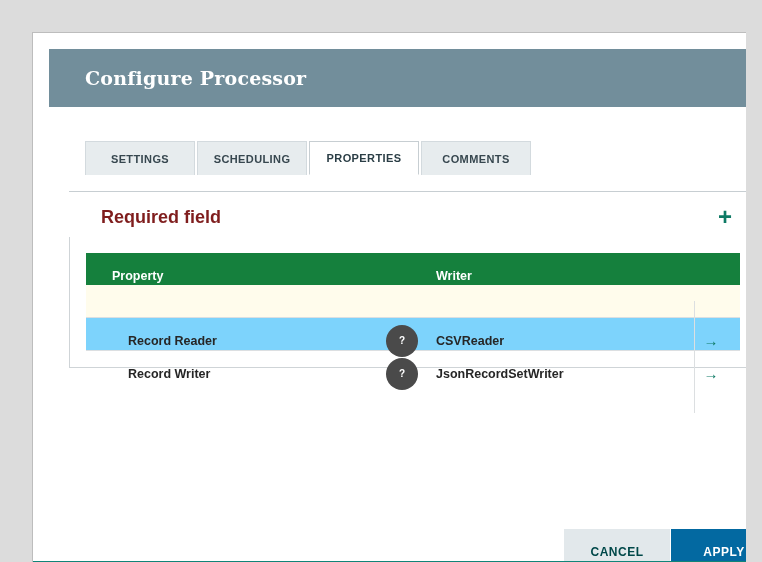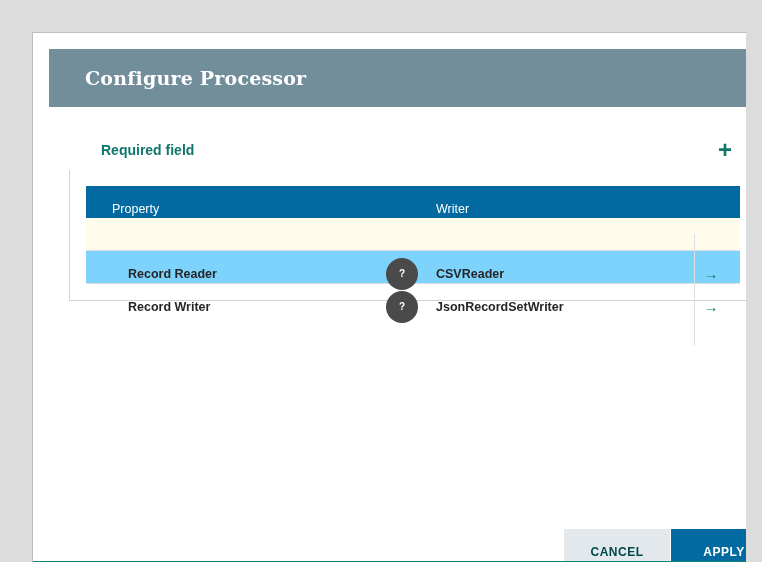--- a/index.html
+++ b/index.html
@@ -65,23 +65,23 @@
 
   
   .props-toolbar {
     margin-top: 9px;
     height: 32px;
     display: flex;
     align-items: center;
     justify-content: space-between;
   }
   .required-field-label {
-    font-size: 14px;
-    font-weight: bold;
-    color: #0f766e;
+    font-size: 18px;
+    font-weight: bold;
+    color: #7f1d1d;
   }
   .add-property-button {
     background: transparent;
     border: none;
     cursor: pointer;
     width: 30px;
     height: 30px;
     display: flex;
     align-items: center;
     justify-content: center;
@@ -96,23 +96,23 @@
   
   .props-table {
     margin-top: 4px;
     border: 1px solid #cfd4d7;
     border-top: none;
     font-size: 12.5px;
   }
   .props-table .thead {
     display: grid;
     grid-template-columns: 324px 1fr;
-    background: #0369a1;
+    background: #15803d;
     color: #ffffff;
-    font-weight: normal;
+    font-weight: bold;
     height: 16px;
     align-items: center;
   }
   .props-table .thead .th { padding: 0 10px; }
   .prop-row {
     display: grid;
     grid-template-columns: 324px 1fr 30px;
     height: 26px;
     align-items: center;
     border-bottom: 1px solid #dcdfe1;
@@ -198,20 +198,26 @@
 <body>
 
 <div class="dialog">
 
   <div class="dialog-header">
     <div class="dialog-title">Configure Processor</div>
   </div>
 
   <div class="dialog-body">
 
+    <div class="tab-bar">
+      <div class="tab">SETTINGS</div>
+      <div class="tab">SCHEDULING</div>
+      <div class="tab active">PROPERTIES</div>
+      <div class="tab">COMMENTS</div>
+    </div>
 
     <div class="props-toolbar">
       <div class="required-field-label">Required field</div>
       <button class="add-property-button">
         <span class="plus-icon">+</span>
       </button>
     </div>
 
     <div class="props-table">
 

